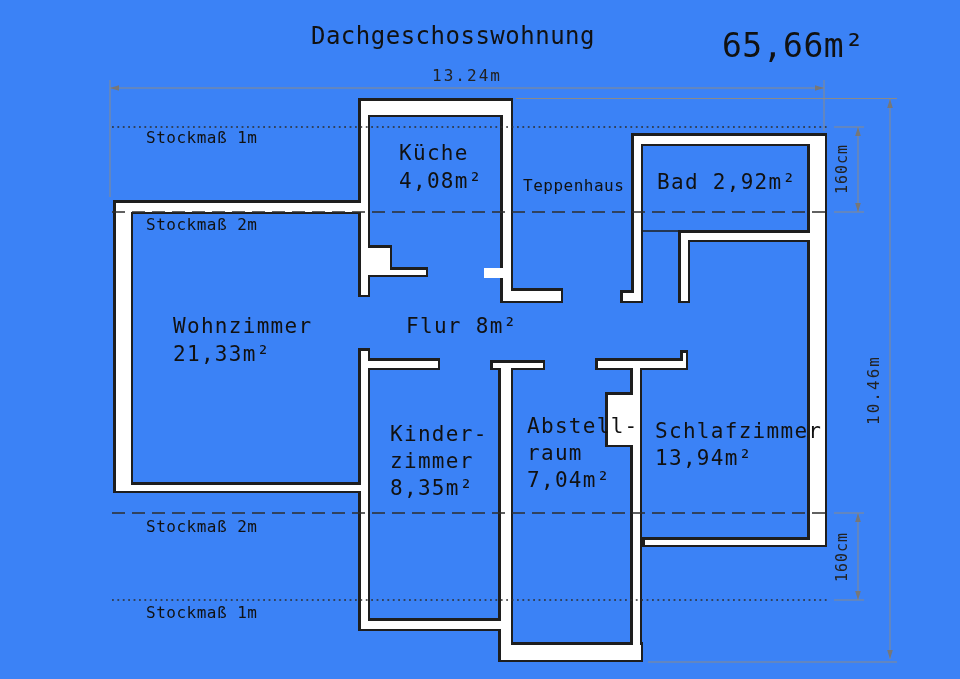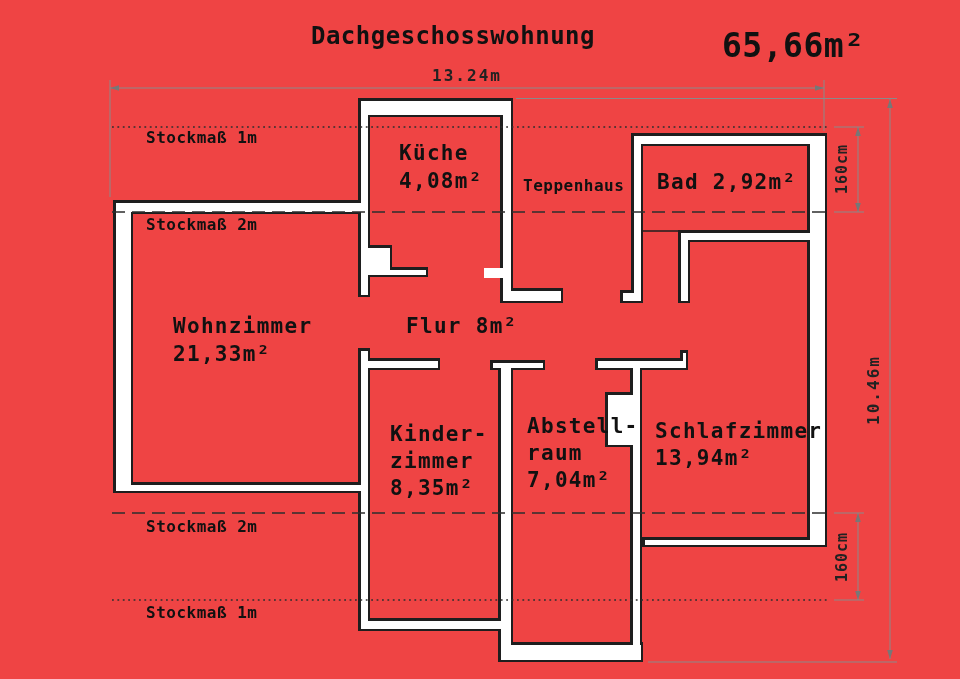--- a/index.html
+++ b/index.html
@@ -1,16 +1,16 @@
 <!DOCTYPE html>
 <html><head>
 <meta charset="utf-8">
 <style>
   html,body{margin:0;padding:0;background:#ffffff;}
-  .stage{position:relative;width:960px;height:679px;background:#ef4444;overflow:hidden;font-weight:bold;}
+  .stage{position:relative;width:960px;height:679px;background:#3b82f6;overflow:hidden;}
   svg{position:absolute;left:0;top:0;}
   text{font-family:"DejaVu Sans Mono","Liberation Mono",monospace;fill:#111;}
   .room{font-size:21px;letter-spacing:1.3px;}
   .small{font-size:16px;letter-spacing:0.5px;}
   .dimtxt{font-size:16px;letter-spacing:2px;fill:#222;}
   .knee{font-size:15px;letter-spacing:1px;fill:#222;}
   .title{font-size:24px;letter-spacing:0.5px;}
   .bigarea{font-size:33px;letter-spacing:0.5px;}
   .wallb{fill:#1e1e1e;stroke:none;}
   .wallw{fill:#ffffff;stroke:none;}

